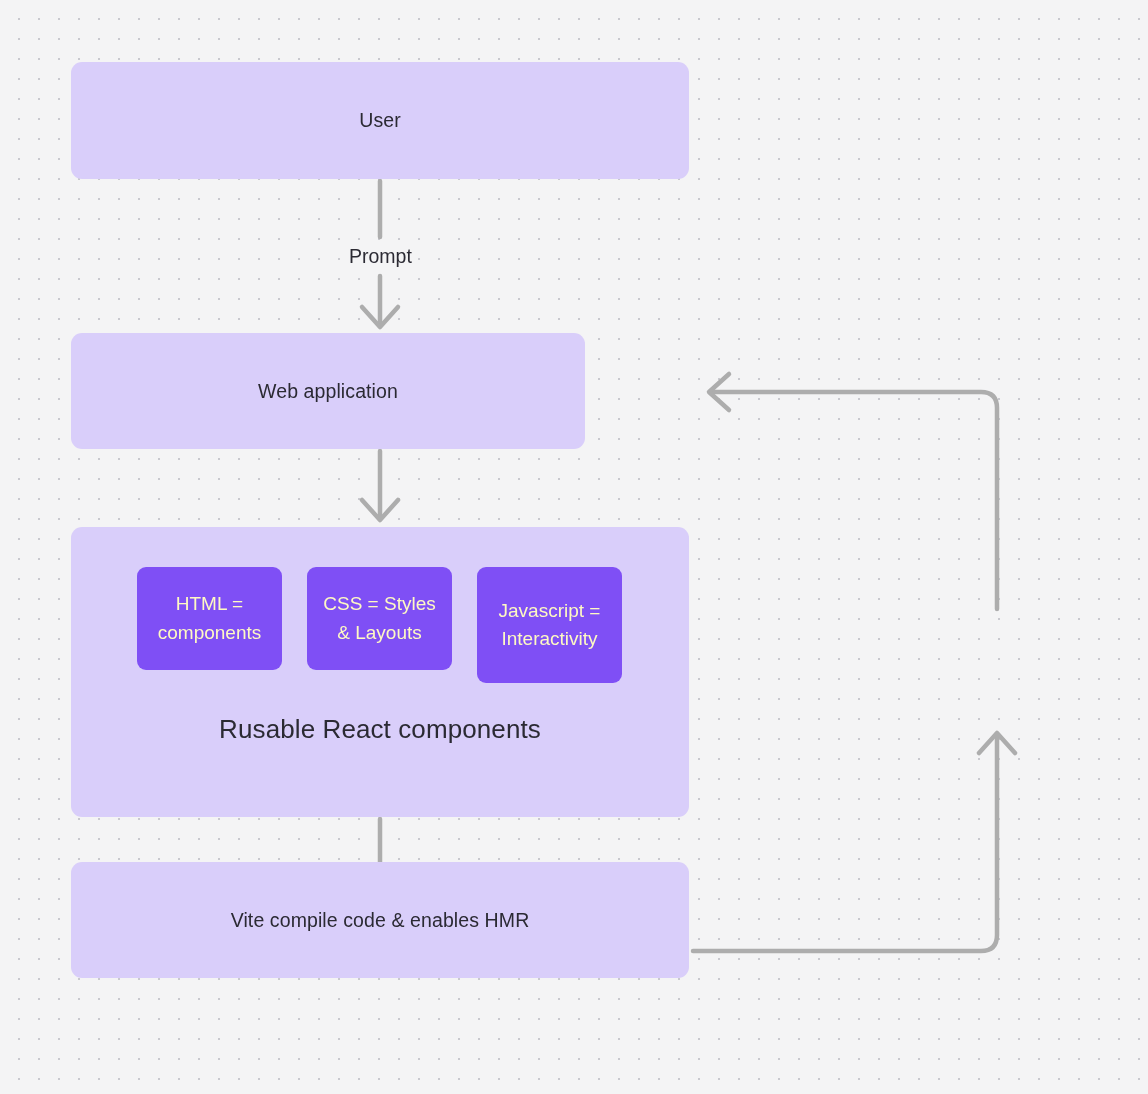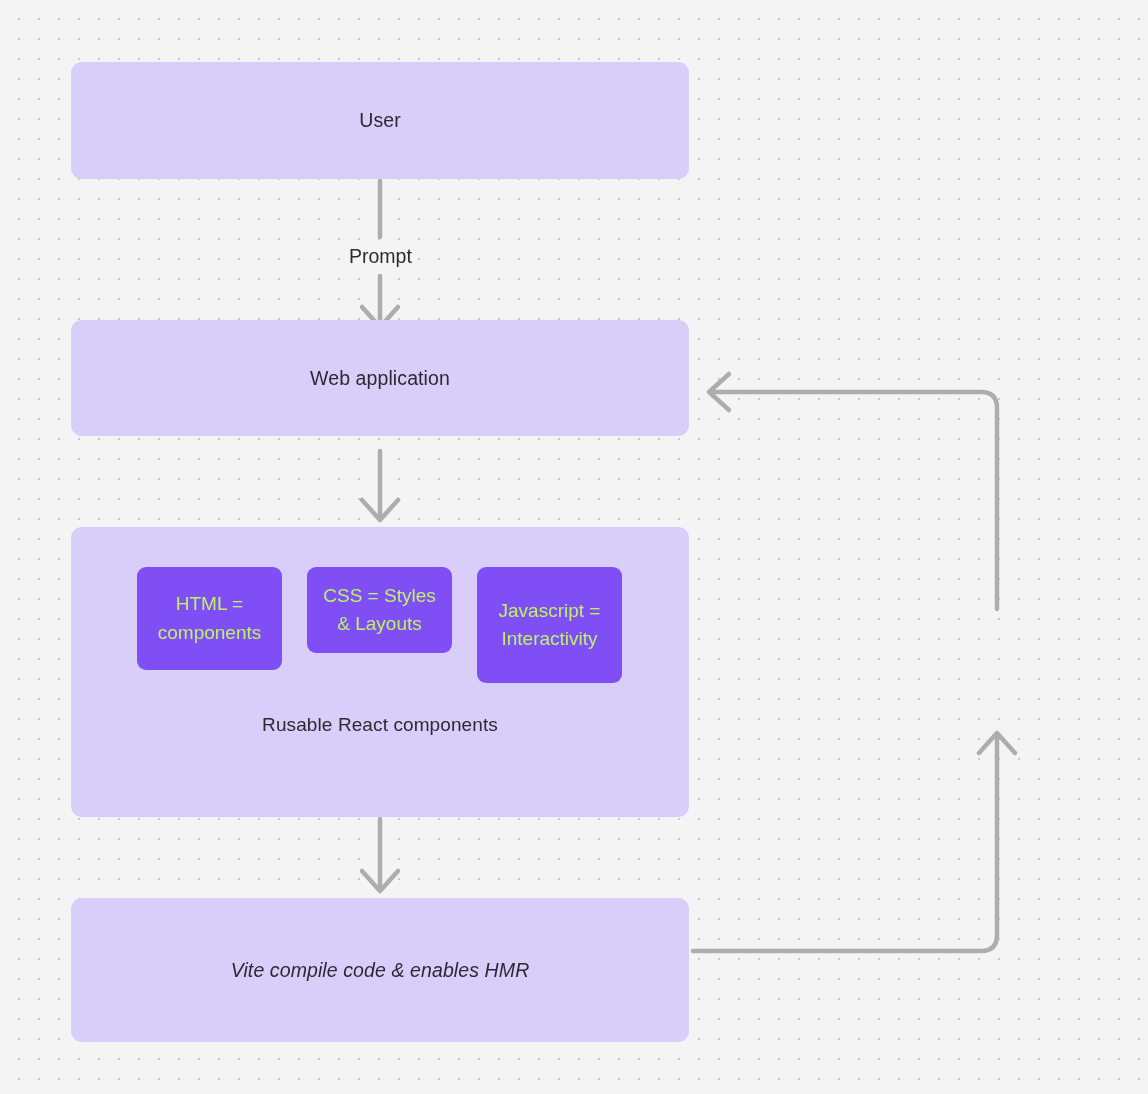--- a/index.html
+++ b/index.html
@@ -35,45 +35,45 @@
   .node-primary {
     background: #d9cefa;
     color: #2b2a33;
     font-size: 19.5px;
     line-height: 1.35;
     letter-spacing: 0.1px;
   }
 
   .node-chip {
     background: #7f4ff5;
-    color: #bef264;
+    color: #fef9c3;
     font-size: 19px;
     line-height: 1.5;
     border-radius: 9px;
     padding: 15px 8px;
   }
 
   
   #node-user          { left: 71px;  top: 62px;  width: 618px; height: 117px; }
-  #node-web-app       { left: 71px;  top: 320px; width: 618px; height: 116px; }
+  #node-web-app       { left: 71px;  top: 333px; width: 514px; height: 116px; }
   #node-components    { left: 71px;  top: 527px; width: 618px; height: 290px; }
-  #node-vite          { left: 71px;  top: 898px; width: 618px; height: 144px; font-style: italic; }
+  #node-vite          { left: 71px;  top: 862px; width: 618px; height: 116px; }
   #node-render-ui     { left: 902px; top: 617px; width: 190px; height: 108px; }
 
   #chip-html { left: 137px; top: 567px; width: 145px; height: 103px; }
-  #chip-css  { left: 307px; top: 567px; width: 145px; height: 86px; }
+  #chip-css  { left: 307px; top: 567px; width: 145px; height: 103px; }
   #chip-js   { left: 477px; top: 567px; width: 145px; height: 116px; }
 
   .chips-label {
     position: absolute;
     left: 71px;
     top: 714px;
     width: 618px;
     text-align: center;
-    font-size: 19px;
+    font-size: 26px;
     color: #2b2a33;
     letter-spacing: 0.1px;
   }
 
   
   #edges {
     position: absolute;
     left: 0;
     top: 0;
     width: 1148px;

